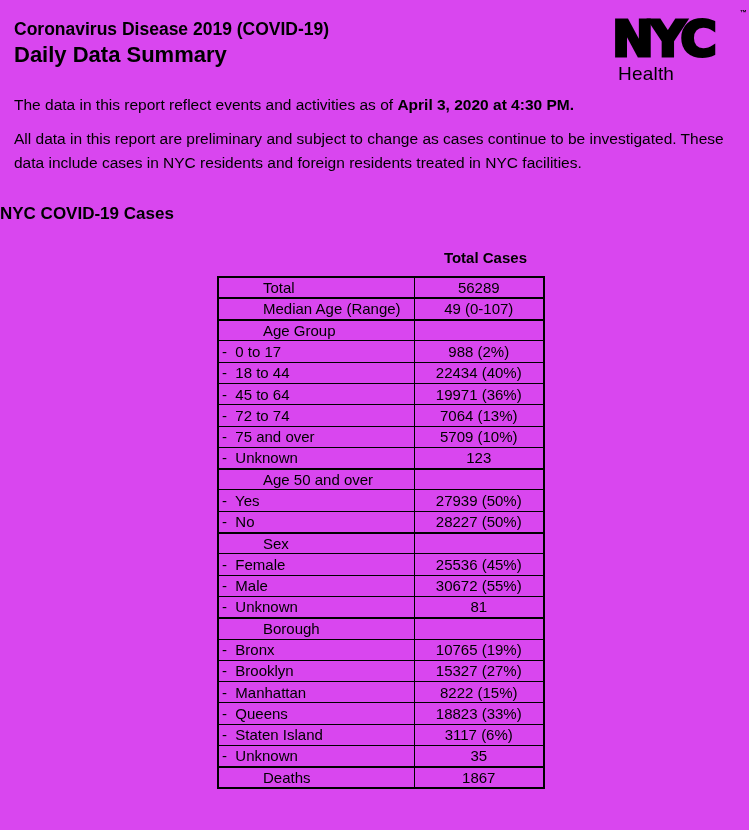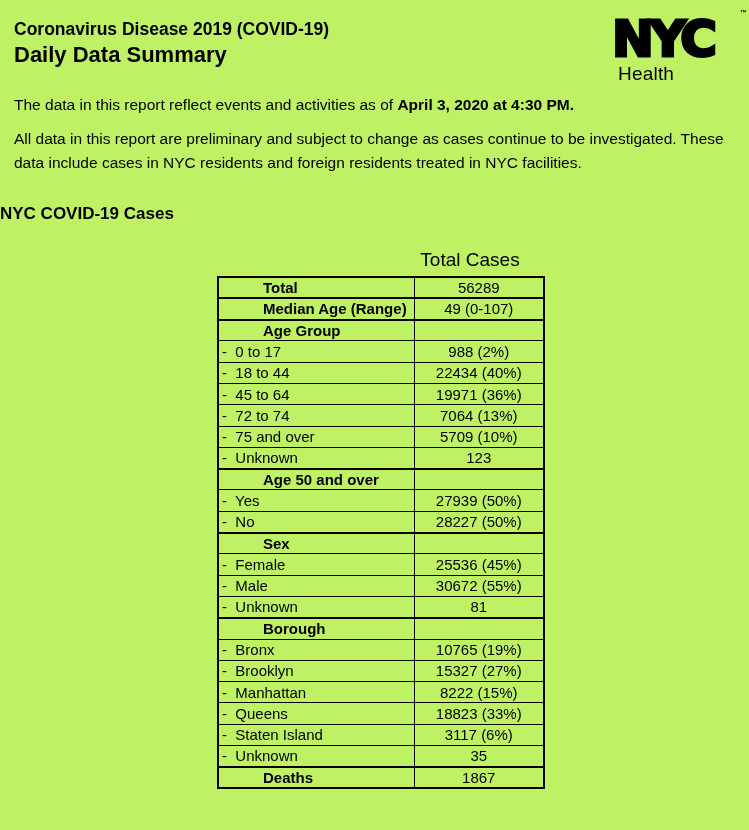--- a/index.html
+++ b/index.html
@@ -1,59 +1,59 @@
 <!DOCTYPE html>
 <html><head>
 <meta charset="utf-8">
 <style>
   * { margin: 0; padding: 0; box-sizing: border-box; }
   html, body { background: #ffffff; }
   .page {
     position: relative;
     width: 749px;
     height: 830px;
-    background: #bef264;
+    background: #d946ef;
     color: #000000;
     font-family: "Liberation Sans", sans-serif;
     overflow: hidden;
   }
   .titles { position: absolute; left: 14px; top: 19px; }
   .supertitle { font-size: 17.5px; font-weight: bold; line-height: 21px; }
   .main-title { font-size: 22px; font-weight: bold; line-height: 30px; }
 
   .logo { position: absolute; left: 612px; top: 12px; width: 132px; }
   .logo-nyc-wrap { position: relative; width: 132px; height: 50px; }
   .logo-tm { position: absolute; right: -3px; top: -3px; font-size: 7px; font-weight: bold; }
   .logo-health { font-size: 19px; font-weight: normal; margin-top: 1px; margin-left: 6px; letter-spacing: 0.2px; }
 
   .p1 { position: absolute; left: 14px; top: 96px; font-size: 15.5px; }
   .p2 { position: absolute; left: 14px; top: 127px; width: 718px; font-size: 15.5px; line-height: 23.5px; }
 
   .table-title { position: absolute; left: 0; top: 204px; width: 631px; font-size: 17px; font-weight: bold; }
-  .col-header { position: absolute; left: 413px; top: 249px; width: 114px; text-align: center; font-size: 19px; font-weight: normal; }
+  .col-header { position: absolute; left: 413px; top: 249px; width: 114px; text-align: right; font-size: 15px; font-weight: bold; }
 
   .data-table-wrap { position: absolute; left: 217px; top: 276px; }
   table.data-table {
     border-collapse: collapse;
     table-layout: fixed;
     width: 310px;
     border: 2px solid #000000;
   }
   table.data-table td {
     border: 1px solid #000000;
     font-size: 15px;
     height: 21.3px;
     padding: 0 3px;
     vertical-align: middle;
     overflow: hidden;
   }
   td.cell-label { width: 196px; white-space: pre; }
   td.cell-value { width: 130px; text-align: center; }
   tr.section td { border-top: 2px solid #000000; }
-  tr.section td.cell-label { font-weight: bold; padding-left: 44px; }
+  tr.section td.cell-label { font-weight: normal; padding-left: 44px; }
 </style>
 </head>
 <body>
 
 <div class="page">
 
   <div class="titles">
     <div class="supertitle">Coronavirus Disease 2019 (COVID-19)</div>
     <div class="main-title">Daily Data Summary</div>
   </div>

